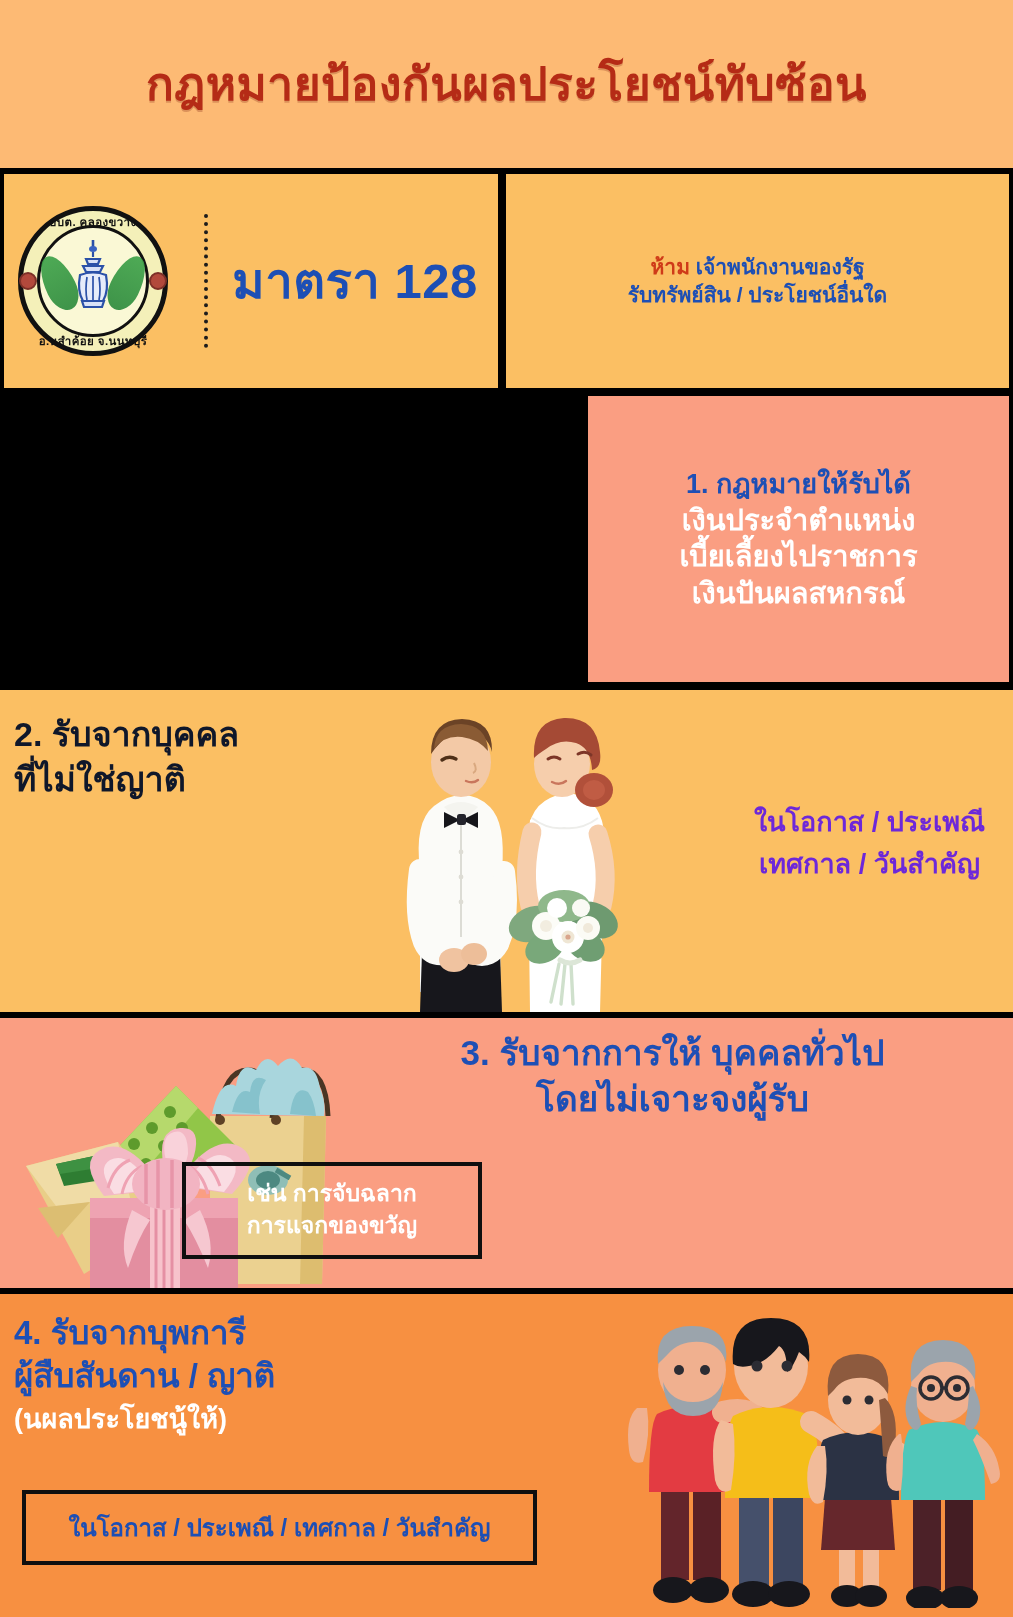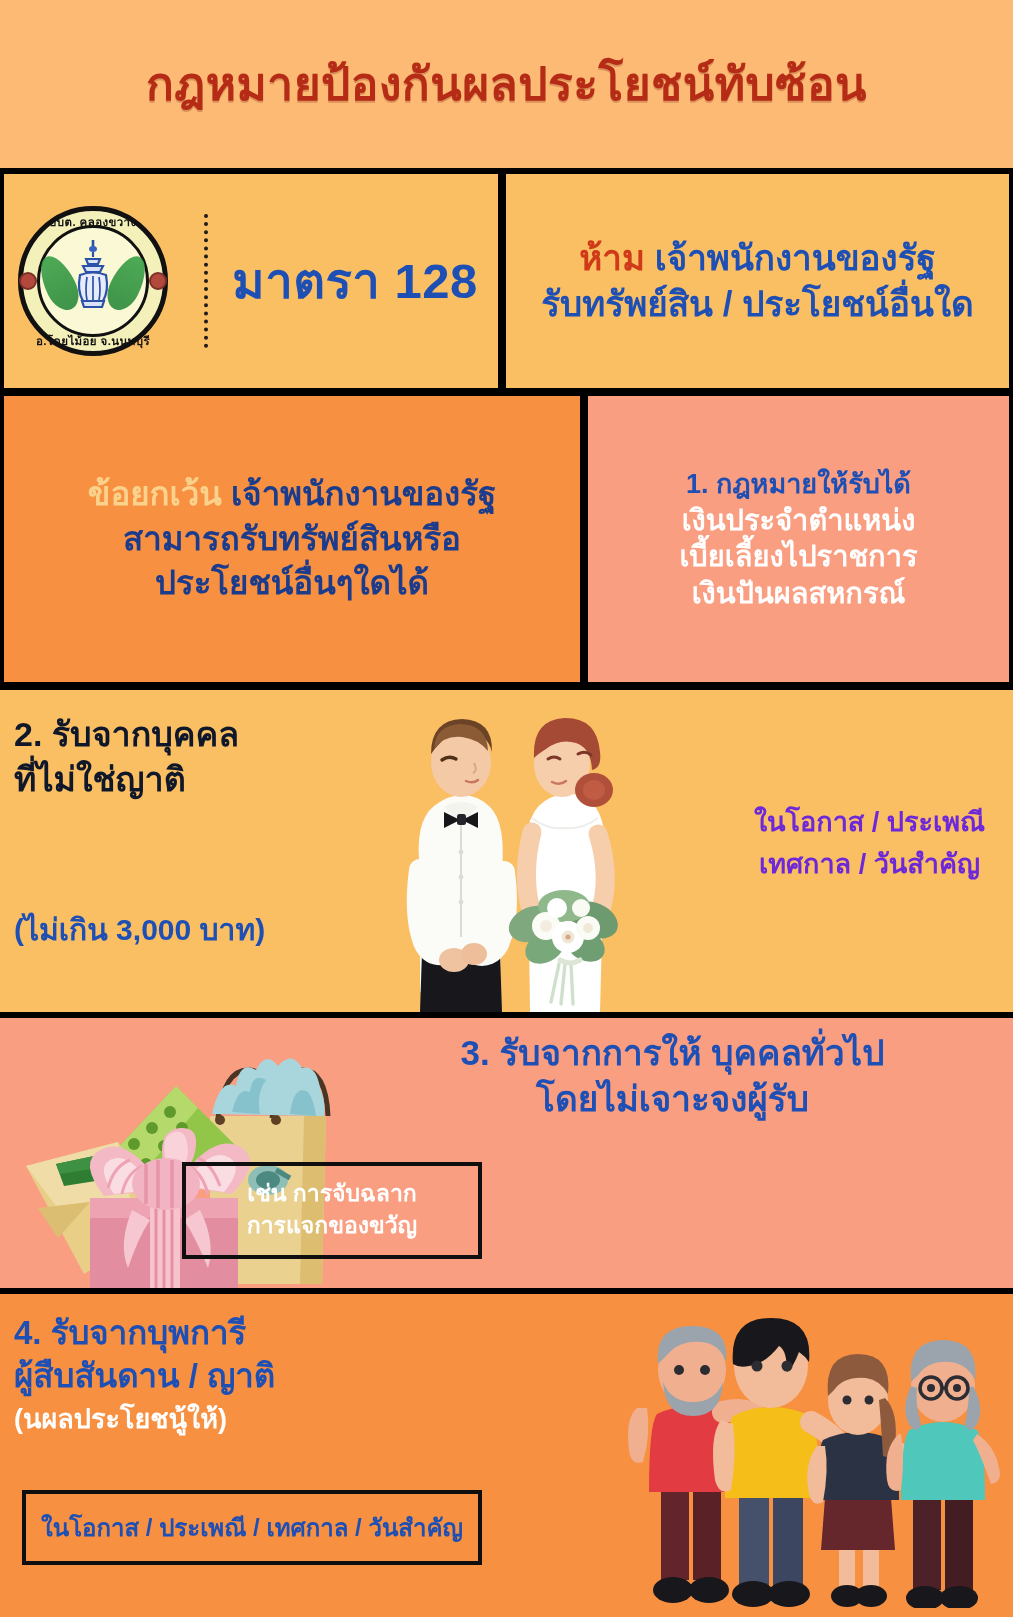--- a/index.html
+++ b/index.html
@@ -95,21 +95,21 @@
     letter-spacing:.5px;
   }
 
   #panel-prohibit{
     left:506px;top:174px;width:503px;height:214px;
     background:#FBBF63;
     display:flex;flex-direction:column;
     align-items:center;justify-content:center;
     text-align:center;
   }
-  .pro-line{font-size:35px;font-weight:bold;color:#1D4FB5;line-height:1.32;white-space:nowrap;}
+  .pro-line{font-size:21px;font-weight:bold;color:#1D4FB5;line-height:1.32;white-space:nowrap;}
   .pro-em{color:#CF3A18;}
 
   
   #panel-exception{
     left:4px;top:396px;width:576px;height:286px;
     background:#F79041;
     display:flex;flex-direction:column;
     align-items:center;justify-content:center;text-align:center;
   }
   .exc-line{font-size:33px;font-weight:bold;color:#1B3C8C;line-height:1.36;white-space:nowrap;}
@@ -164,21 +164,21 @@
 
   
   #panel-family{
     left:0;top:1294px;width:1013px;height:323px;
     background:#F79041;
   }
   #fam-left{position:absolute;left:14px;top:18px;width:520px;}
   .fam-line{font-size:33px;font-weight:bold;color:#1D4FB5;line-height:1.3;white-space:nowrap;}
   #fam-status{font-size:27px;font-weight:bold;color:#FFFFFF;line-height:1.3;white-space:nowrap;margin-top:4px;}
   #fam-box{
-    position:absolute;left:22px;top:196px;width:460px;
+    position:absolute;left:22px;top:196px;width:515px;
     border:4px solid #0f0f0f;
     padding:14px 10px;
     text-align:center;box-sizing:border-box;
   }
   #fam-box-line{font-size:24px;font-weight:bold;color:#1D4FB5;white-space:nowrap;}
 
   #family-figs{position:absolute;right:10px;top:14px;width:390px;height:300px;}
 </style>
 </head>
 <body>
@@ -188,21 +188,21 @@
   <div class="panel" id="header">
     <div id="header-title">กฎหมายป้องกันผลประโยชน์ทับซ้อน</div>
   </div>
 
   <div class="panel" id="panel-section">
 
     <div id="logo-wrap">
       <div class="seal"></div>
       <div class="seal-inner-ring"></div>
       <div class="seal-text-top">อบต. คลองขวาง</div>
-      <div class="seal-text-bottom">อ.โดยไม้อย จ.นนทบุรี</div>
+      <div class="seal-text-bottom">อ.นสำค้อย จ.นนทบุรี</div>
       <div class="seal-leaf l"></div>
       <div class="seal-leaf r"></div>
       <div class="seal-diamond l"></div>
       <div class="seal-diamond r"></div>
       <svg class="seal-stupa" viewBox="0 0 46 78">
         <g fill="none" stroke="#2B51A8" stroke-width="2.2">
           <path d="M23 2 v7" stroke-width="2.6"></path>
           <ellipse cx="23" cy="11" rx="4" ry="3" fill="#3A63C0" stroke="none"></ellipse>
           <path d="M23 14 v5"></path>
           <path d="M16 21 h14 l-2 5 h-10 z" fill="#D9E2F6"></path>
@@ -220,42 +220,34 @@
     <div id="section-number">มาตรา 128</div>
   </div>
 
   <div class="panel" id="panel-prohibit">
     <div class="pro-line">
       <span class="pro-em">ห้าม</span><span> เจ้าพนักงานของรัฐ</span>
     </div>
     <div class="pro-line">รับทรัพย์สิน / ประโยชน์อื่นใด</div>
   </div>
 
-  <div class="panel" id="panel-exception">
-    <div class="exc-line">
-      <span class="exc-em">ข้อยกเว้น</span><span> เจ้าพนักงานของรัฐ</span>
-    </div>
-    <div class="exc-line">สามารถรับทรัพย์สินหรือ</div>
-    <div class="exc-line">ประโยชน์อื่นๆใดได้</div>
-  </div>
 
   <div class="panel" id="panel-allowed">
     <div class="allow-head">1. กฎหมายให้รับได้</div>
     <div class="allow-line">เงินประจำตำแหน่ง</div>
     <div class="allow-line">เบี้ยเลี้ยงไปราชการ</div>
     <div class="allow-line">เงินปันผลสหกรณ์</div>
   </div>
 
   <div class="panel" id="panel-nonrelative">
 
     <div id="nr-left">
       <div class="nr-line">2. รับจากบุคคล</div>
       <div class="nr-line">ที่ไม่ใช่ญาติ</div>
     </div>
-    <div id="nr-limit">(ไม่เกิน 3,000 บาท)</div>
 
     <div id="nr-right">
       <div class="nr-occ">ในโอกาส / ประเพณี</div>
       <div class="nr-occ">เทศกาล / วันสำคัญ</div>
     </div>
 
     <svg id="wedding" viewBox="0 0 262 310">
 
       <path d="M38 168 q-6 -48 14 -64 q14 -11 28 -11 q16 0 28 12 q16 16 12 63 l-2 122 h-80z" fill="#FBFBF8"></path>
       <path d="M40 250 h78 l2 60 h-82z" fill="#17171C"></path>

